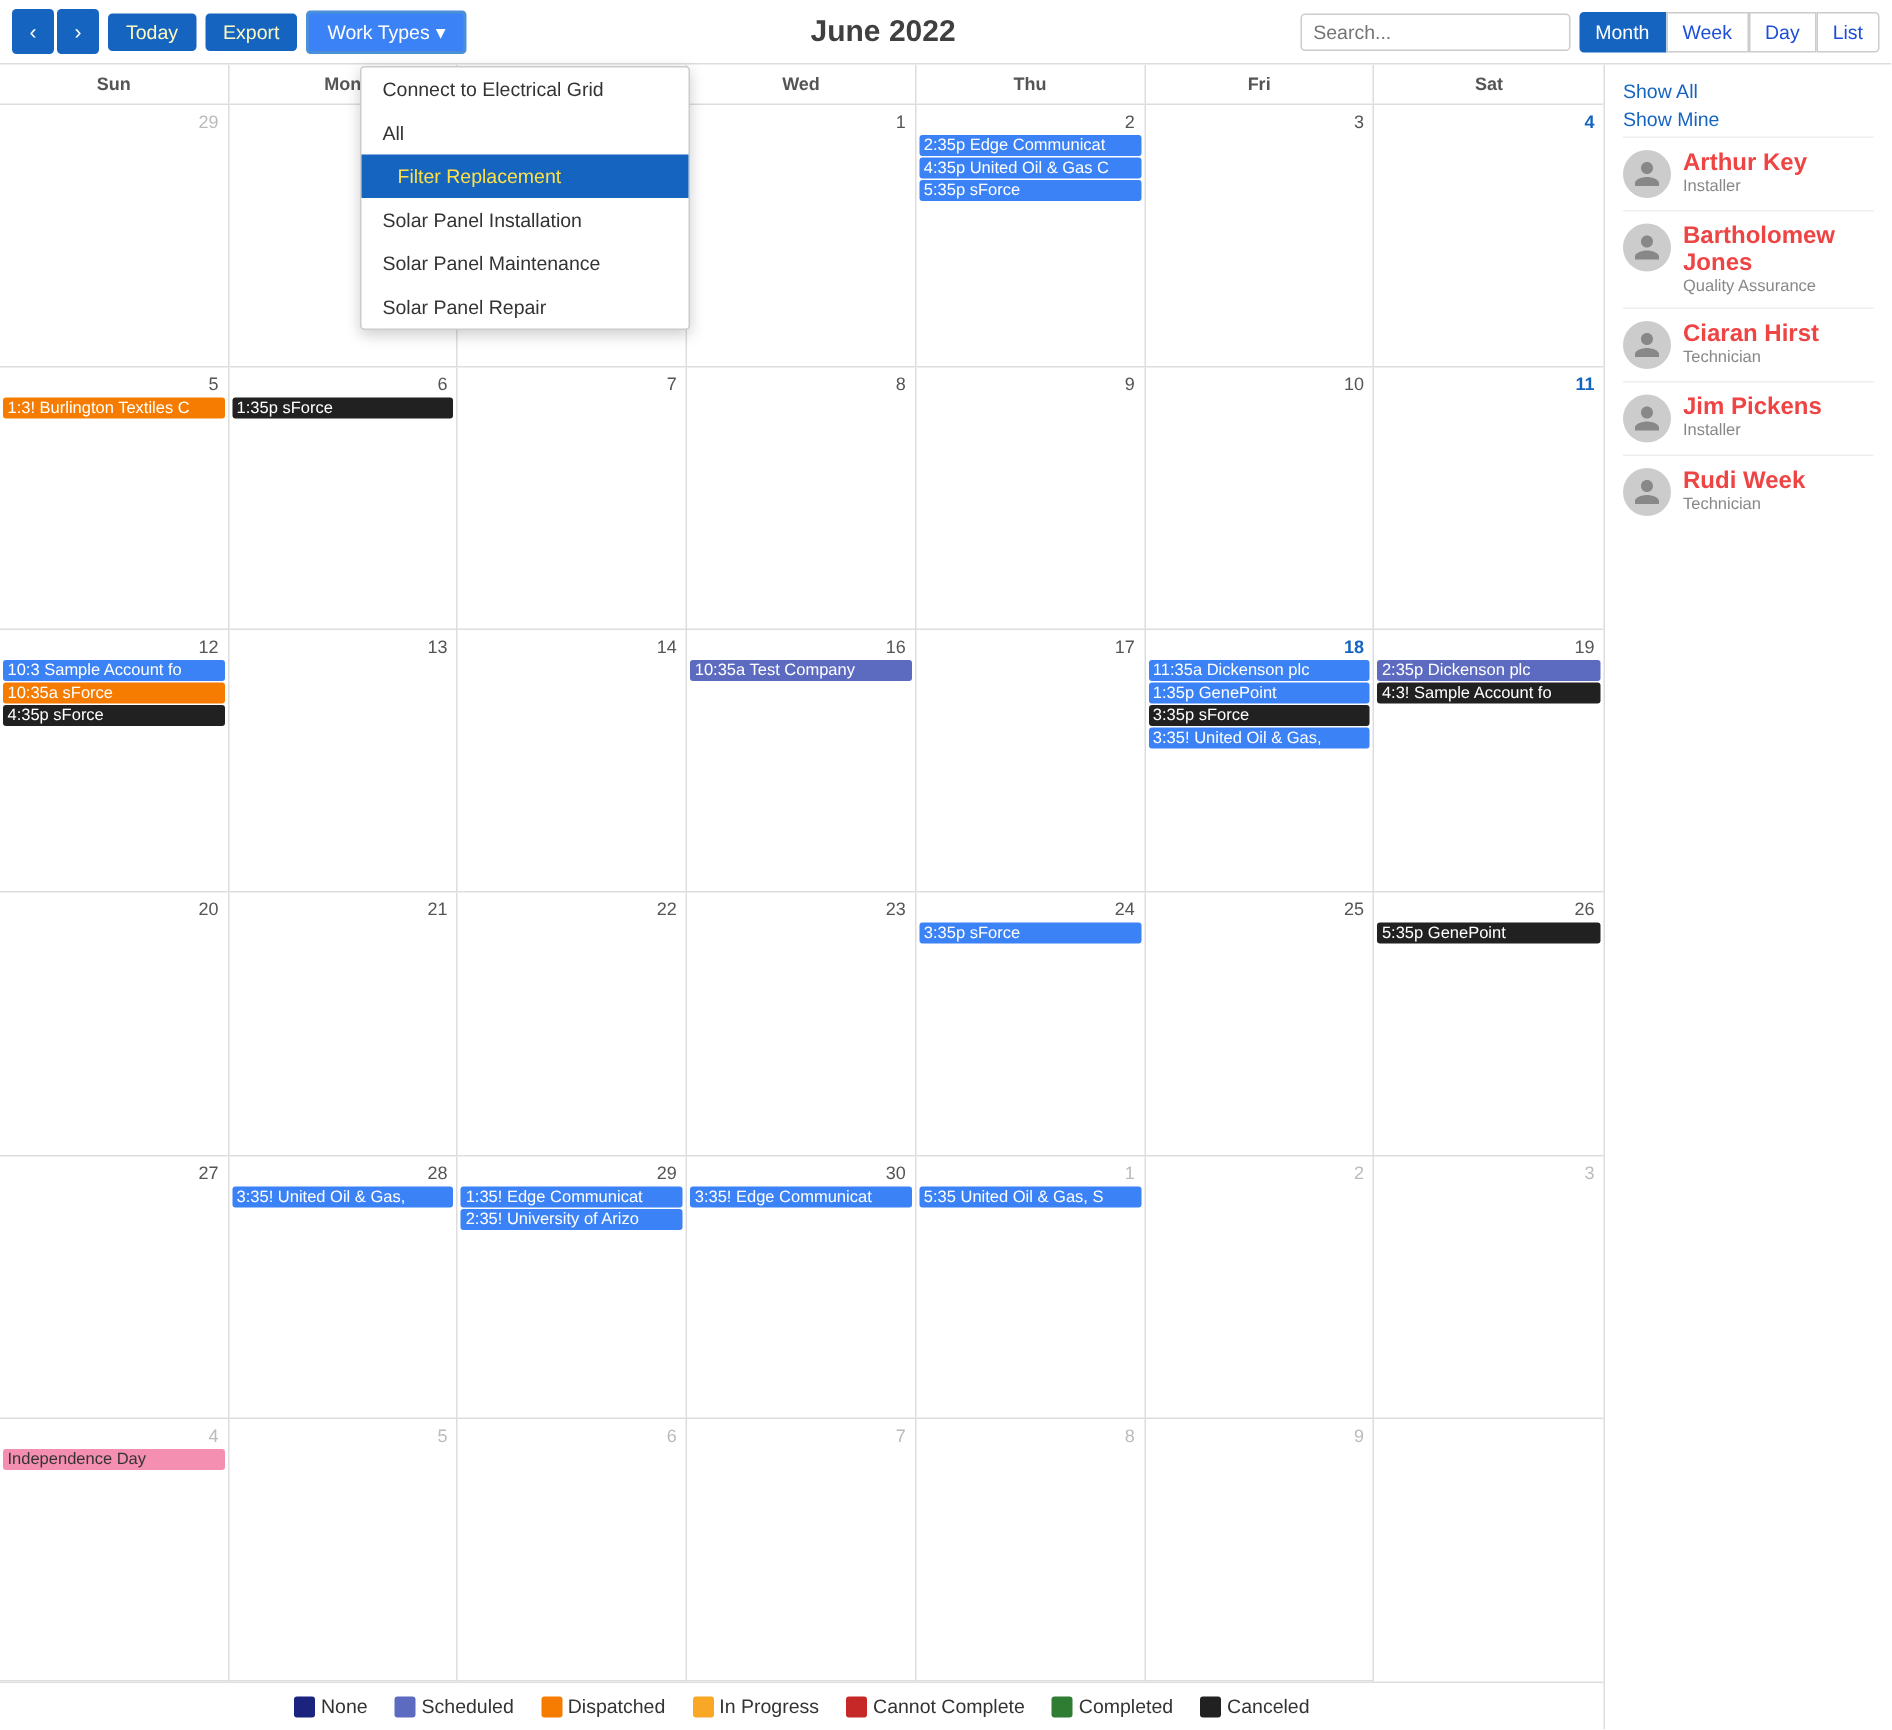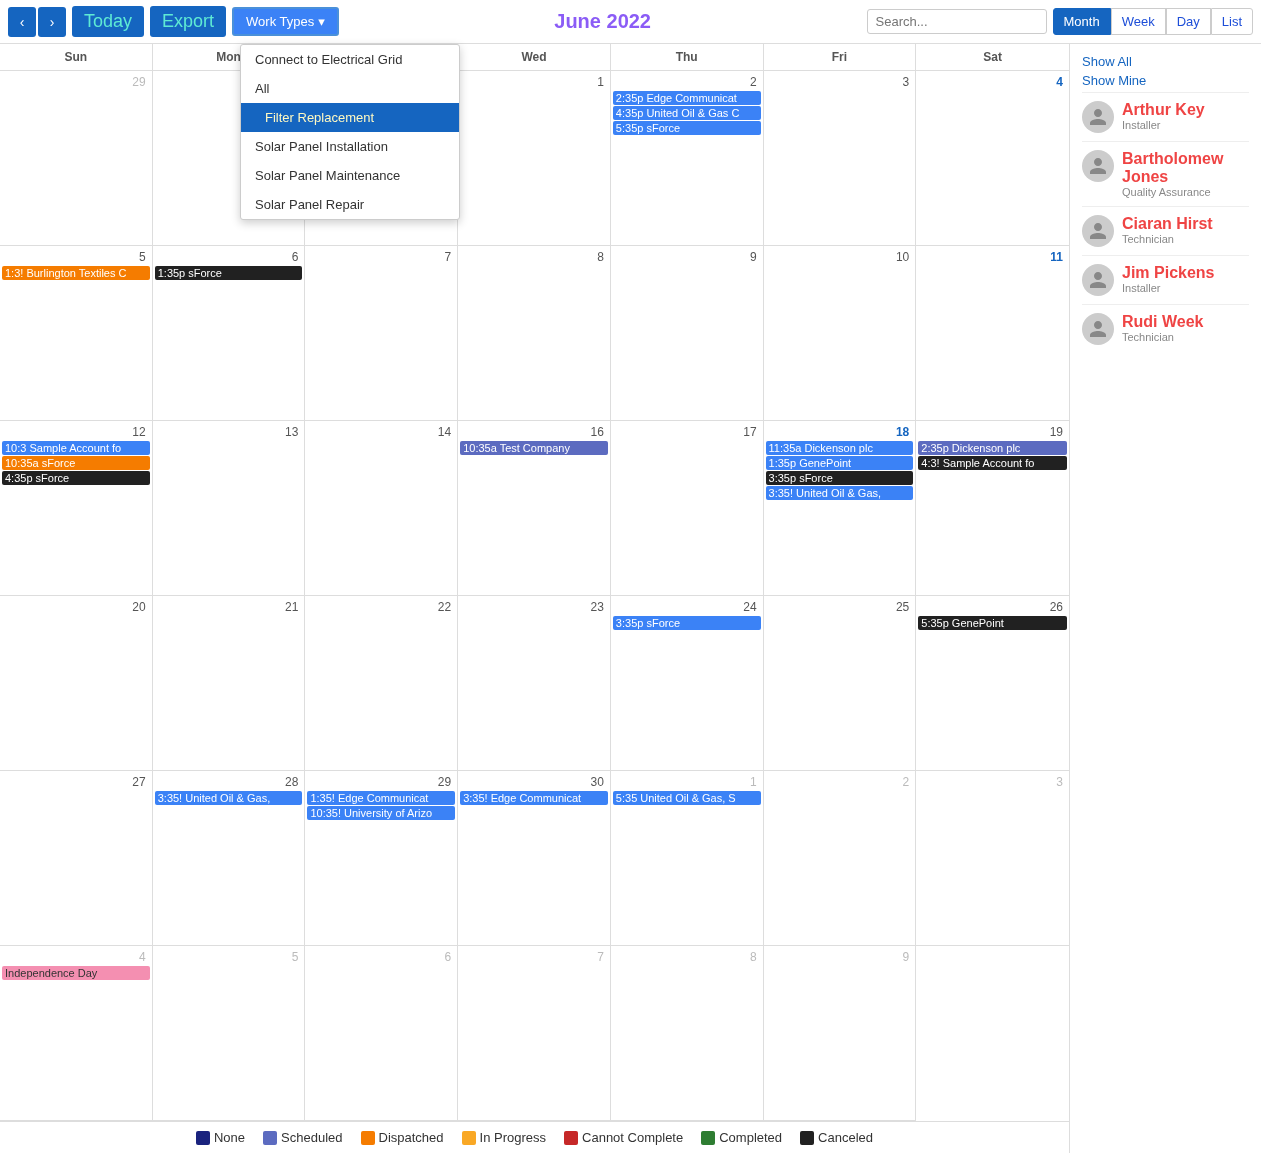--- a/index.html
+++ b/index.html
@@ -9,29 +9,29 @@
     .toolbar {
       display: flex; align-items: center; padding: 6px 8px; gap: 6px; border-bottom: 1px solid #ddd;
       background: #fff; position: relative; z-index: 100;
     }
     .btn-nav {
       background: #1565c0; color: #fff; border: none; cursor: pointer;
       width: 28px; height: 30px; border-radius: 3px; font-size: 14px; display:flex; align-items:center; justify-content:center;
     }
     .btn-nav-group { display: flex; gap: 2px; }
     .btn-today, .btn-export {
-      background: #1565c0; color: #5eead4; border: none; cursor: pointer;
-      padding: 5px 12px; border-radius: 3px; font-size: 18px;
+      background: #1565c0; color: #fef9c3; border: none; cursor: pointer;
+      padding: 5px 12px; border-radius: 3px; font-size: 13px;
     }
     .btn-worktypes {
       background: #3b82f6; color: #fff; border: none; cursor: pointer;
       padding: 5px 12px; border-radius: 3px; font-size: 13px;
       display: flex; align-items: center; gap: 4px; border: 2px solid #4a90d9;
     }
-    .month-title { flex: 1; text-align: center; font-size: 20px; font-weight: bold; color: #8b5cf6; }
+    .month-title { flex: 1; text-align: center; font-size: 20px; font-weight: bold; color: #404040; }
     .search-box {
       border: 1px solid #ccc; border-radius: 3px; padding: 4px 8px;
       width: 180px; font-size: 13px; color: #999;
     }
     .btn-view {
       border: 1px solid #ccc; background: #fff; color: #1d4ed8; cursor: pointer;
       padding: 5px 10px; font-size: 13px;
     }
     .btn-view.active { background: #1565c0; color: #fff; border-color: #1565c0; }
     .btn-month-group { display: flex; }
@@ -40,21 +40,21 @@
 
     
     .dropdown-menu {
       position: absolute; top: 44px; left: 240px;
       background: #fff; border: 1px solid #ccc; border-radius: 3px;
       box-shadow: 0 3px 10px rgba(0,0,0,0.2); min-width: 220px; z-index: 200;
     }
     .dropdown-item {
       padding: 7px 14px; cursor: pointer; color: #333;
     }
-    .dropdown-item.selected { background: #1565c0; color: #fef9c3; padding-left: 24px; }
+    .dropdown-item.selected { background: #1565c0; color: #fde047; padding-left: 24px; }
 
     
     .main-container { display: flex; flex: 1; overflow: hidden; }
     .calendar-area { flex: 1; display: flex; flex-direction: column; overflow: hidden; }
     .sidebar { width: 192px; border-left: 1px solid #ddd; padding: 10px 12px; overflow-y: auto; }
 
     
     .cal-header { display: grid; grid-template-columns: repeat(7, 1fr); border-bottom: 1px solid #ddd; }
     .cal-header-cell {
       text-align: center; padding: 6px 0; font-weight: bold; color: #555; font-size: 12px;
@@ -258,21 +258,21 @@
           <div class="cal-cell">
             <div class="day-num">27</div>
           </div>
           <div class="cal-cell">
             <div class="day-num">28</div>
             <div class="cal-event ev-none">3:35! United Oil &amp; Gas,</div>
           </div>
           <div class="cal-cell">
             <div class="day-num">29</div>
             <div class="cal-event ev-none">1:35! Edge Communicat</div>
-            <div class="cal-event ev-none">10:35! University of Arizo</div>
+            <div class="cal-event ev-none">2:35! University of Arizo</div>
           </div>
           <div class="cal-cell">
             <div class="day-num">30</div>
             <div class="cal-event ev-none">3:35! Edge Communicat</div>
           </div>
           <div class="cal-cell">
             <div class="day-num other-month">1</div>
             <div class="cal-event ev-none">5:35 United Oil &amp; Gas, S</div>
           </div>
           <div class="cal-cell">

